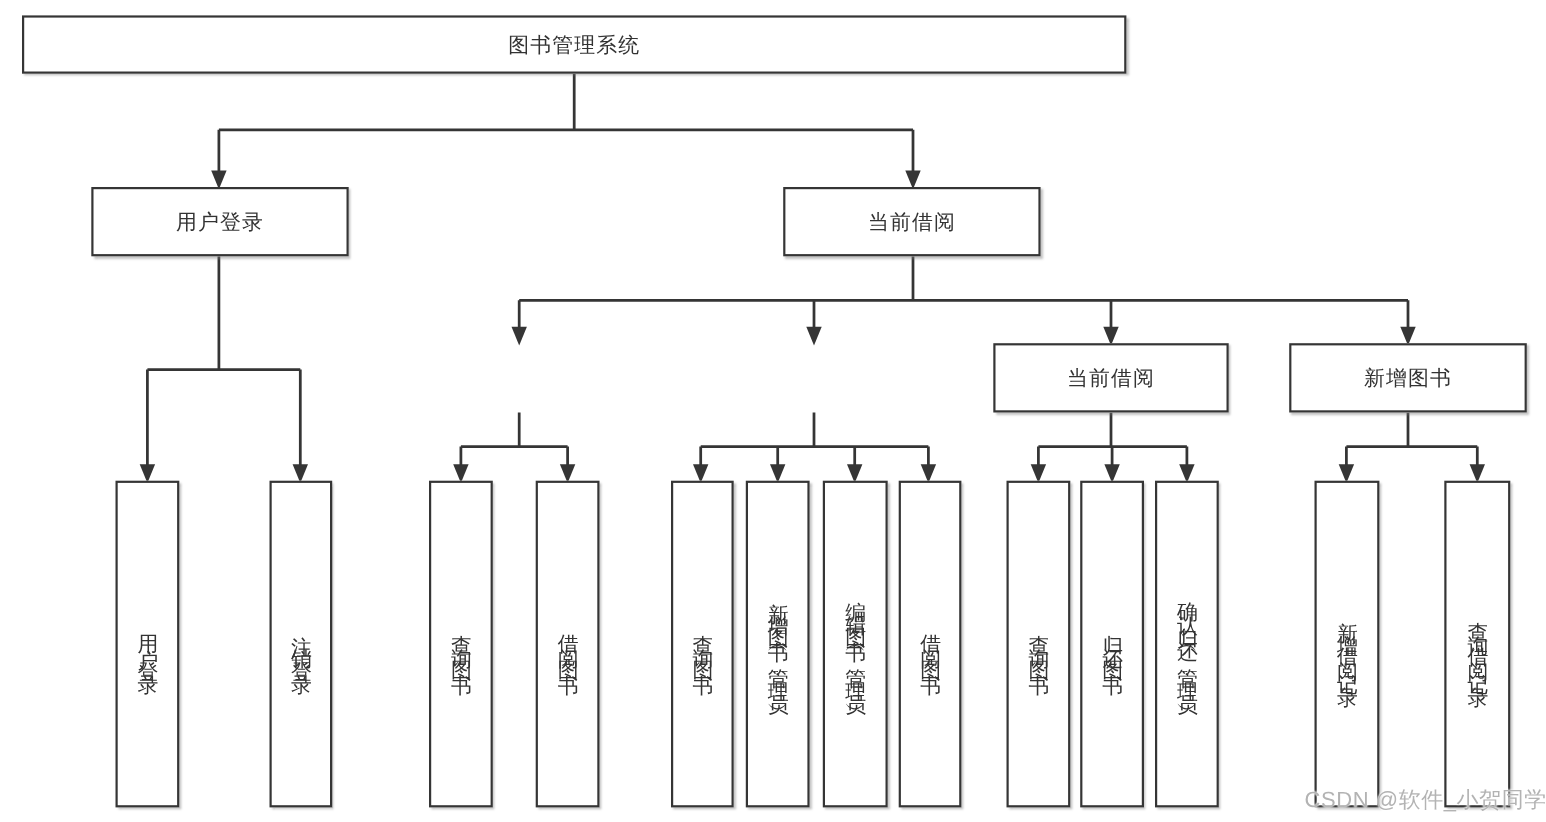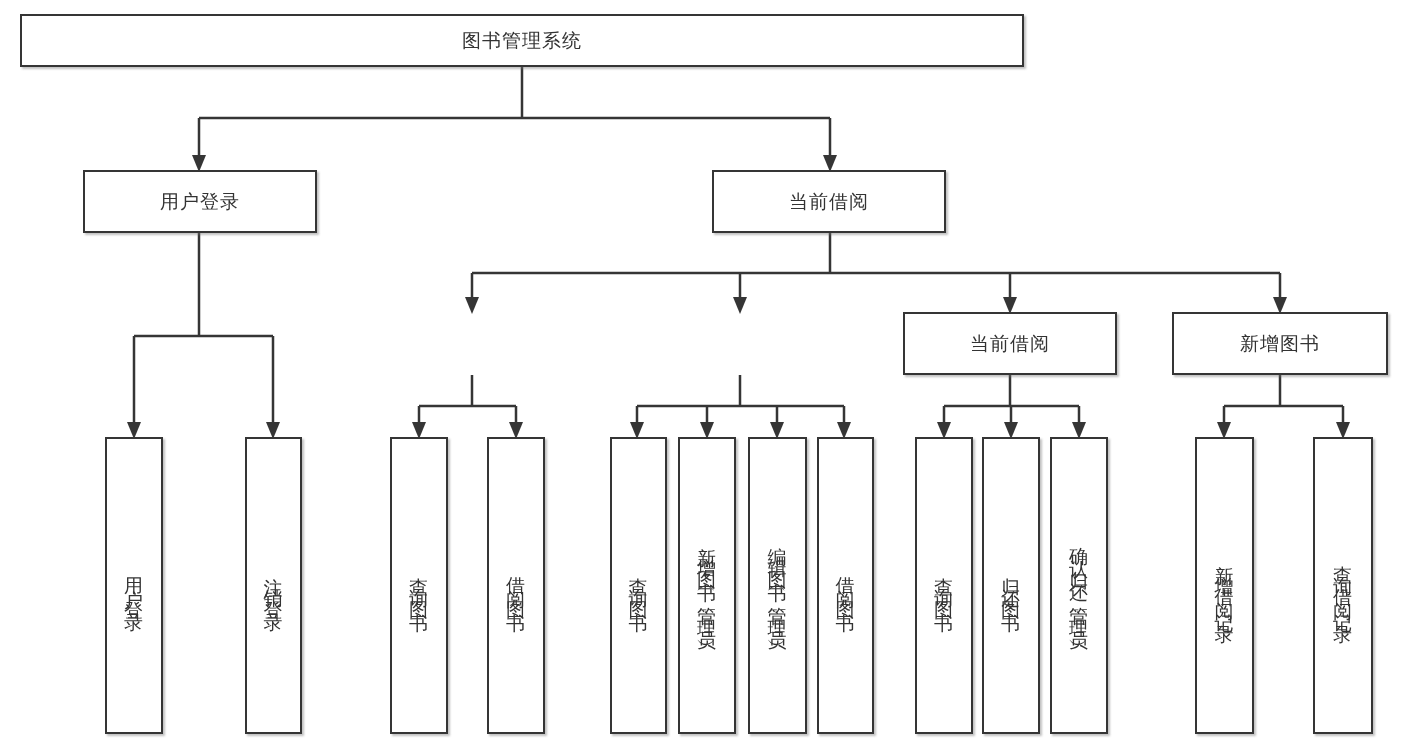--- a/index.html
+++ b/index.html
@@ -118,14 +118,15 @@
     <span class="lbl">确认归还（管理员）</span>
   </div>
 
   <div class="box leaf" style="left:1195px;top:437px;width:59px;height:297px">
     <span class="lbl">新增借阅记录</span>
   </div>
   <div class="box leaf" style="left:1313px;top:437px;width:60px;height:297px">
     <span class="lbl">查询借阅记录</span>
   </div>
 
+  <div class="watermark">CSDN @软件_小贺同学</div>
 
 </div>
 
 </body></html>

